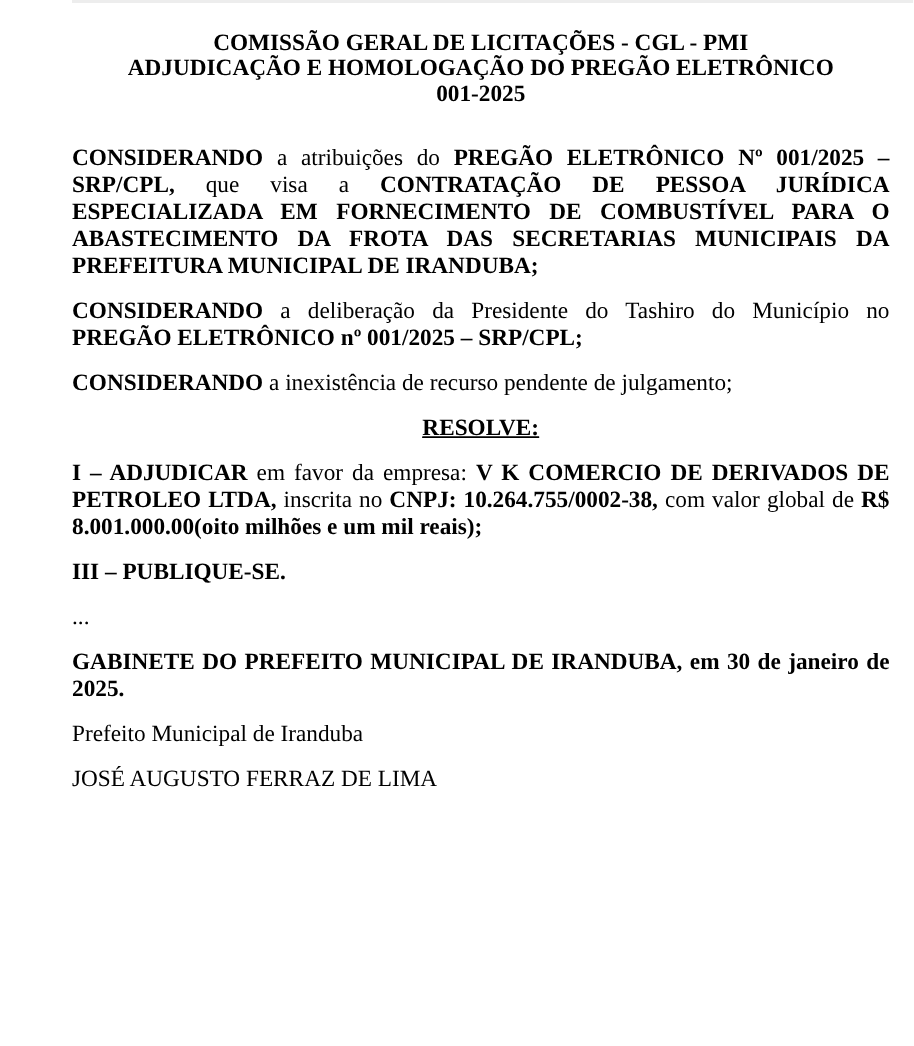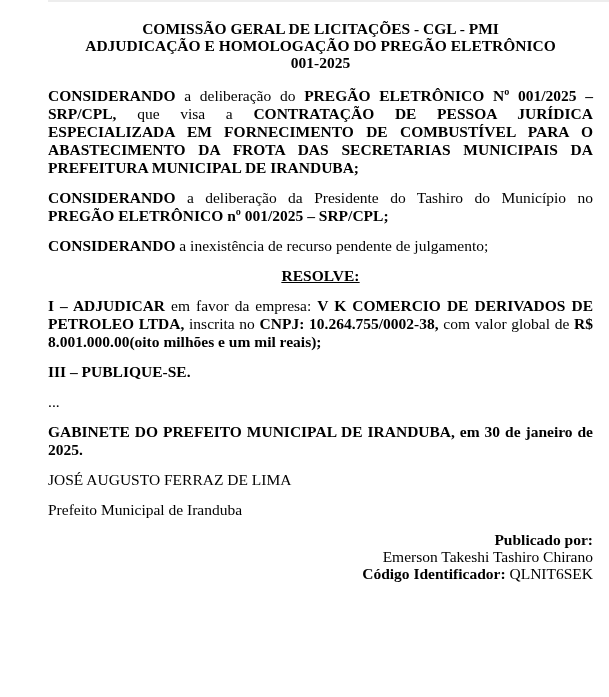--- a/index.html
+++ b/index.html
@@ -31,21 +31,21 @@
     width: 545px;
     padding-top: 20px;
   }
   .doc p {
     margin: 0 0 12px 0;
     font-size: 15.5px;
     line-height: 18px;
     text-align: justify;
   }
   .header-block {
-    margin-bottom: 16px;
+    margin-bottom: 26px;
     font-family: Liberation Serif, serif;
   }
   .header-block p {
     margin: 0;
     line-height: 17px;
     text-align: center;
     font-weight: bold;
   }
   .b { font-weight: bold; }
   .resolve-heading {
@@ -70,41 +70,36 @@
 
   <div class="doc">
 
     <div class="header-block">
       <p>COMISSÃO GERAL DE LICITAÇÕES - CGL - PMI</p>
       <p>ADJUDICAÇÃO E HOMOLOGAÇÃO DO PREGÃO ELETRÔNICO</p>
       <p>001-2025</p>
     </div>
 
 
-    <p><span class="b">CONSIDERANDO</span><span> a deliberação do </span><span class="b">PREGÃO ELETRÔNICO Nº 001/2025 – SRP/CPL,</span><span> que visa a </span><span class="b">CONTRATAÇÃO DE PESSOA JURÍDICA ESPECIALIZADA EM FORNECIMENTO DE COMBUSTÍVEL PARA O ABASTECIMENTO DA FROTA DAS SECRETARIAS MUNICIPAIS DA PREFEITURA MUNICIPAL DE IRANDUBA;</span></p>
+    <p><span class="b">CONSIDERANDO</span><span> a atribuições do </span><span class="b">PREGÃO ELETRÔNICO Nº 001/2025 – SRP/CPL,</span><span> que visa a </span><span class="b">CONTRATAÇÃO DE PESSOA JURÍDICA ESPECIALIZADA EM FORNECIMENTO DE COMBUSTÍVEL PARA O ABASTECIMENTO DA FROTA DAS SECRETARIAS MUNICIPAIS DA PREFEITURA MUNICIPAL DE IRANDUBA;</span></p>
 
     <p><span class="b">CONSIDERANDO</span><span> a deliberação da Presidente do Tashiro do Município no </span><span class="b">PREGÃO ELETRÔNICO nº 001/2025 – SRP/CPL;</span></p>
 
     <p><span class="b">CONSIDERANDO</span><span> a inexistência de recurso pendente de julgamento;</span></p>
 
     <p class="resolve-heading"><span>RESOLVE:</span></p>
 
     <p><span class="b">I – ADJUDICAR</span><span> em favor da empresa: </span><span class="b">V K COMERCIO DE DERIVADOS DE PETROLEO LTDA,</span><span> inscrita no </span><span class="b">CNPJ: 10.264.755/0002-38,</span><span> com valor global de </span><span class="b">R$ 8.001.000.00(oito milhões e um mil reais);</span></p>
 
 
     <p class="b single">III – PUBLIQUE-SE.</p>
 
     <p class="single">...</p>
 
     <p class="b">GABINETE DO PREFEITO MUNICIPAL DE IRANDUBA, em 30 de janeiro de 2025.</p>
 
+    <p class="single">Prefeito Municipal de Iranduba</p>
+
     <p class="single">JOSÉ AUGUSTO FERRAZ DE LIMA</p>
 
-    <p class="single">Prefeito Municipal de Iranduba</p>
-
-    <div class="footer-block">
-      <p class="b">Publicado por:</p>
-      <p>Emerson Takeshi Tashiro Chirano</p>
-      <p><span class="b">Código Identificador:</span><span> QLNIT6SEK</span></p>
-    </div>
 
   </div>
 </div>
 
 </body></html>

